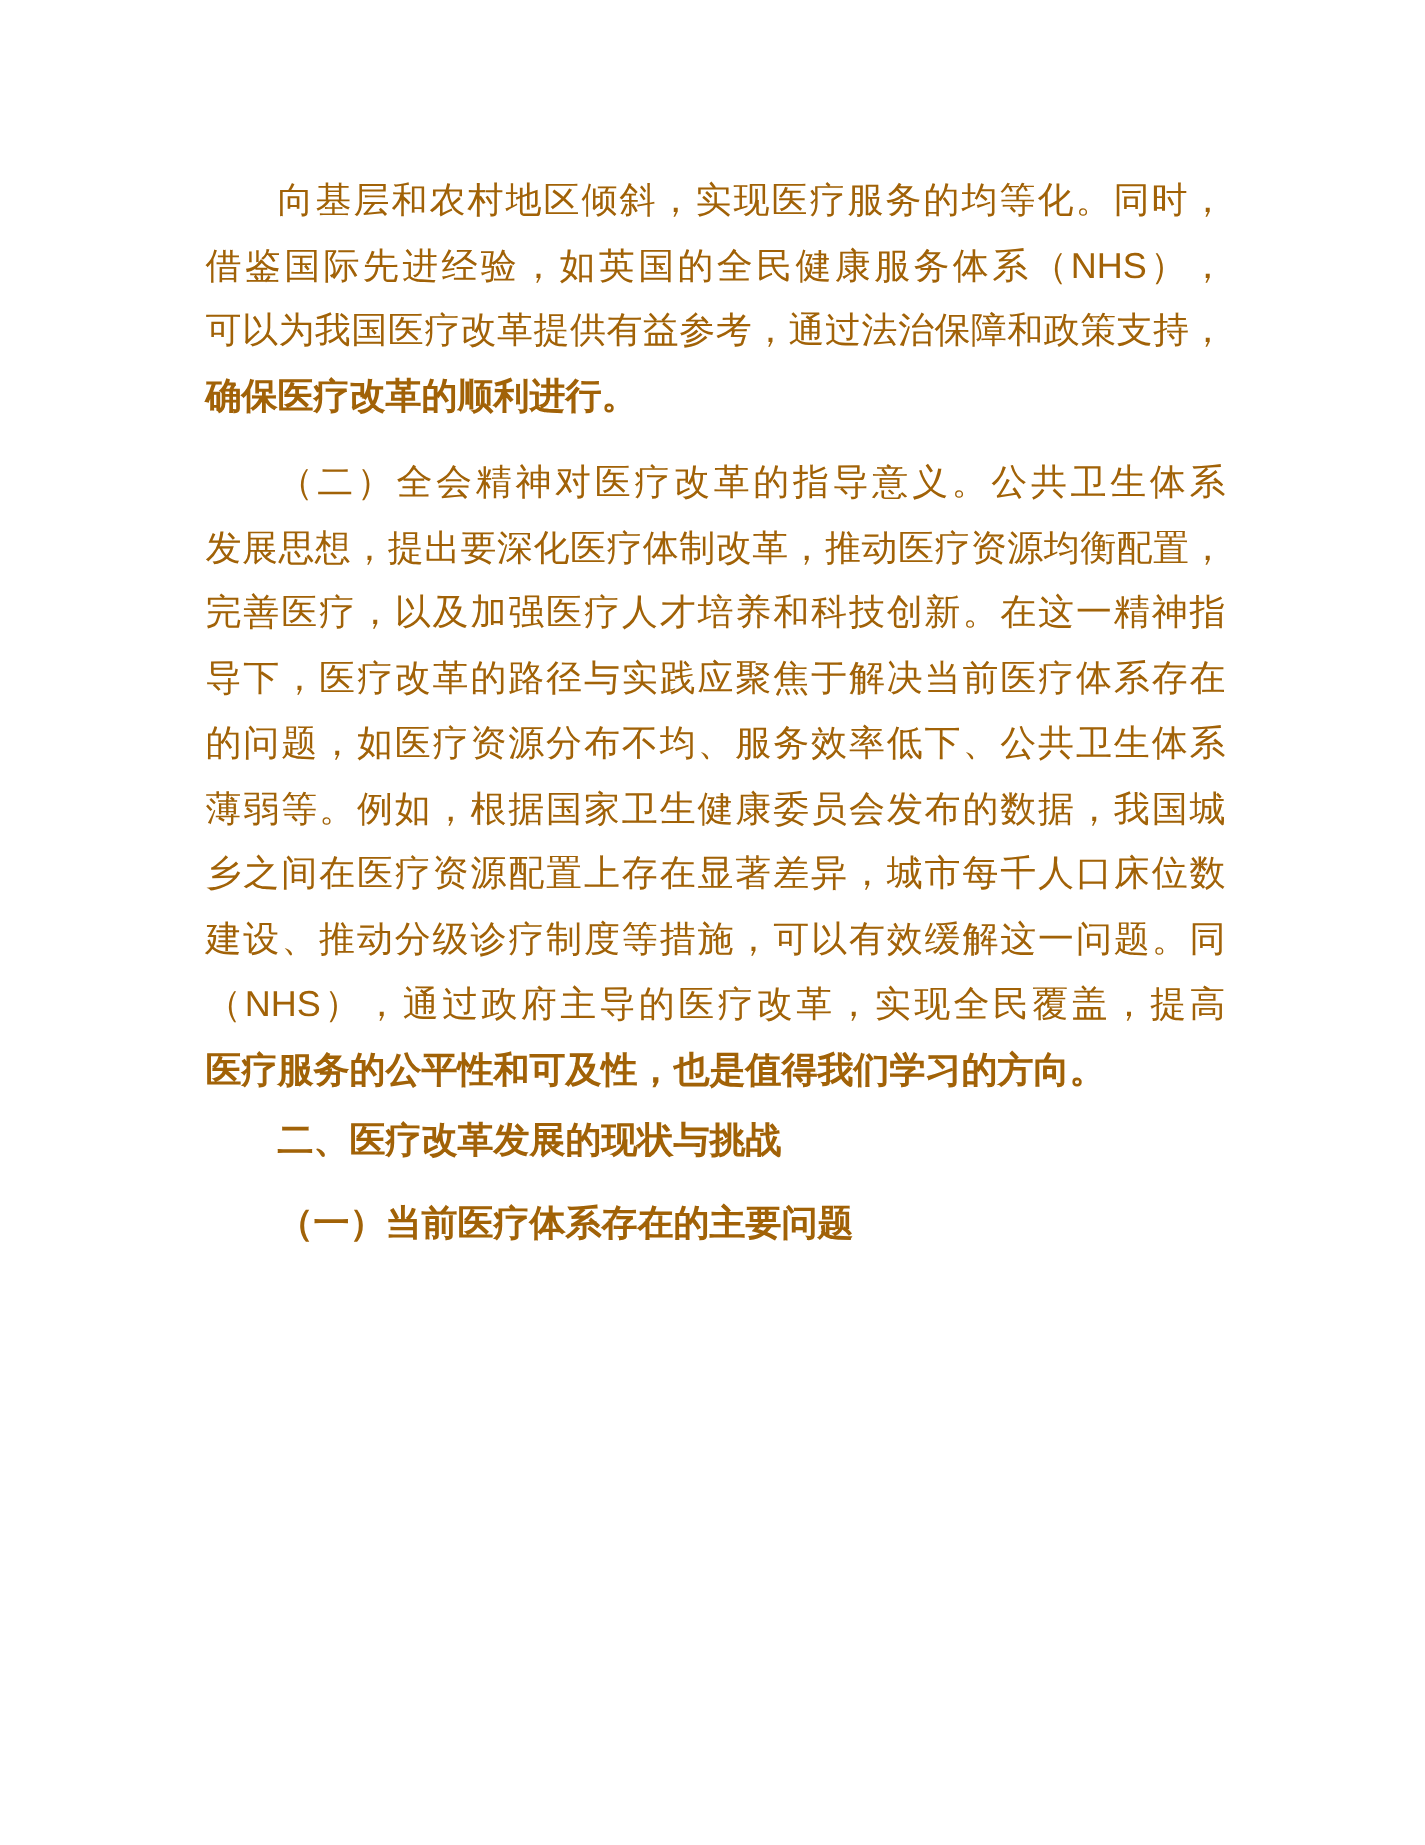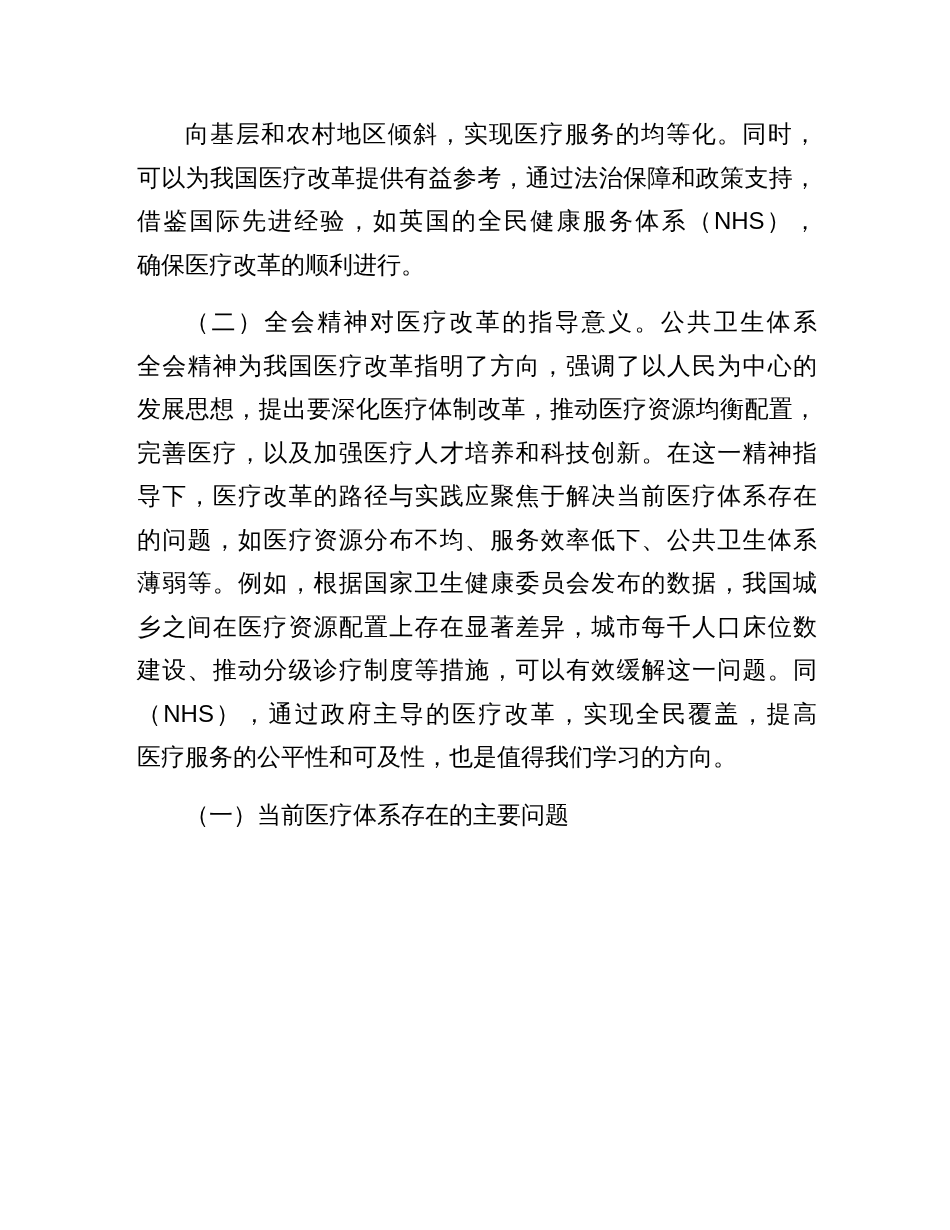--- a/index.html
+++ b/index.html
@@ -2,64 +2,66 @@
 <html><head>
 <meta charset="utf-8">
 <style>
   html,body{margin:0;padding:0;background:#ffffff;}
   .page{
     position:relative;
     width:950px;height:1032px;
     background:#ffffff;
     overflow:hidden;
     font-family:"Liberation Sans",sans-serif;
-    color:#000000;
+    color:#a16207;
   }
   .content{padding:112px 133px 0 137px;box-sizing:border-box;}
   .para{margin:0 0 14px 0;}
   .line{
     font-size:24px;
     line-height:43.5px;
     text-align:justify;
     text-align-last:justify;
     text-justify:inter-character;
     word-break:keep-all;
   }
-  .line.last{text-align-last:left;}
+  .line.last{text-align-last:left;font-weight:bold;}
   .line.indent{text-indent:48px;}
   .heading{margin:0;}
   .heading.h-sec{margin-top:-10px;}
-  .heading.h-sub{}
+  .heading.h-sub{margin-top:11px;}
 </style>
 </head>
 <body>
 
 <div class="page">
   <div class="content">
 
     <div class="para">
       <div class="line indent">向基层和农村地区倾斜，实现医疗服务的均等化。同时，</div>
+      <div class="line">借鉴国际先进经验，如英国的全民健康服务体系（NHS），</div>
       <div class="line">可以为我国医疗改革提供有益参考，通过法治保障和政策支持，</div>
-      <div class="line">借鉴国际先进经验，如英国的全民健康服务体系（NHS），</div>
       <div class="line last">确保医疗改革的顺利进行。</div>
     </div>
 
     <div class="para">
       <div class="line indent">（二）全会精神对医疗改革的指导意义。公共卫生体系</div>
-      <div class="line">全会精神为我国医疗改革指明了方向，强调了以人民为中心的</div>
       <div class="line">发展思想，提出要深化医疗体制改革，推动医疗资源均衡配置，</div>
       <div class="line">完善医疗，以及加强医疗人才培养和科技创新。在这一精神指</div>
       <div class="line">导下，医疗改革的路径与实践应聚焦于解决当前医疗体系存在</div>
       <div class="line">的问题，如医疗资源分布不均、服务效率低下、公共卫生体系</div>
       <div class="line">薄弱等。例如，根据国家卫生健康委员会发布的数据，我国城</div>
       <div class="line">乡之间在医疗资源配置上存在显著差异，城市每千人口床位数</div>
       <div class="line">建设、推动分级诊疗制度等措施，可以有效缓解这一问题。同</div>
       <div class="line">（NHS），通过政府主导的医疗改革，实现全民覆盖，提高</div>
       <div class="line last">医疗服务的公平性和可及性，也是值得我们学习的方向。</div>
     </div>
 
+    <div class="para heading h-sec">
+      <div class="line indent last">二、医疗改革发展的现状与挑战</div>
+    </div>
 
     <div class="para heading h-sub">
       <div class="line indent last">（一）当前医疗体系存在的主要问题</div>
     </div>
 
   </div>
 </div>
 
 </body></html>

